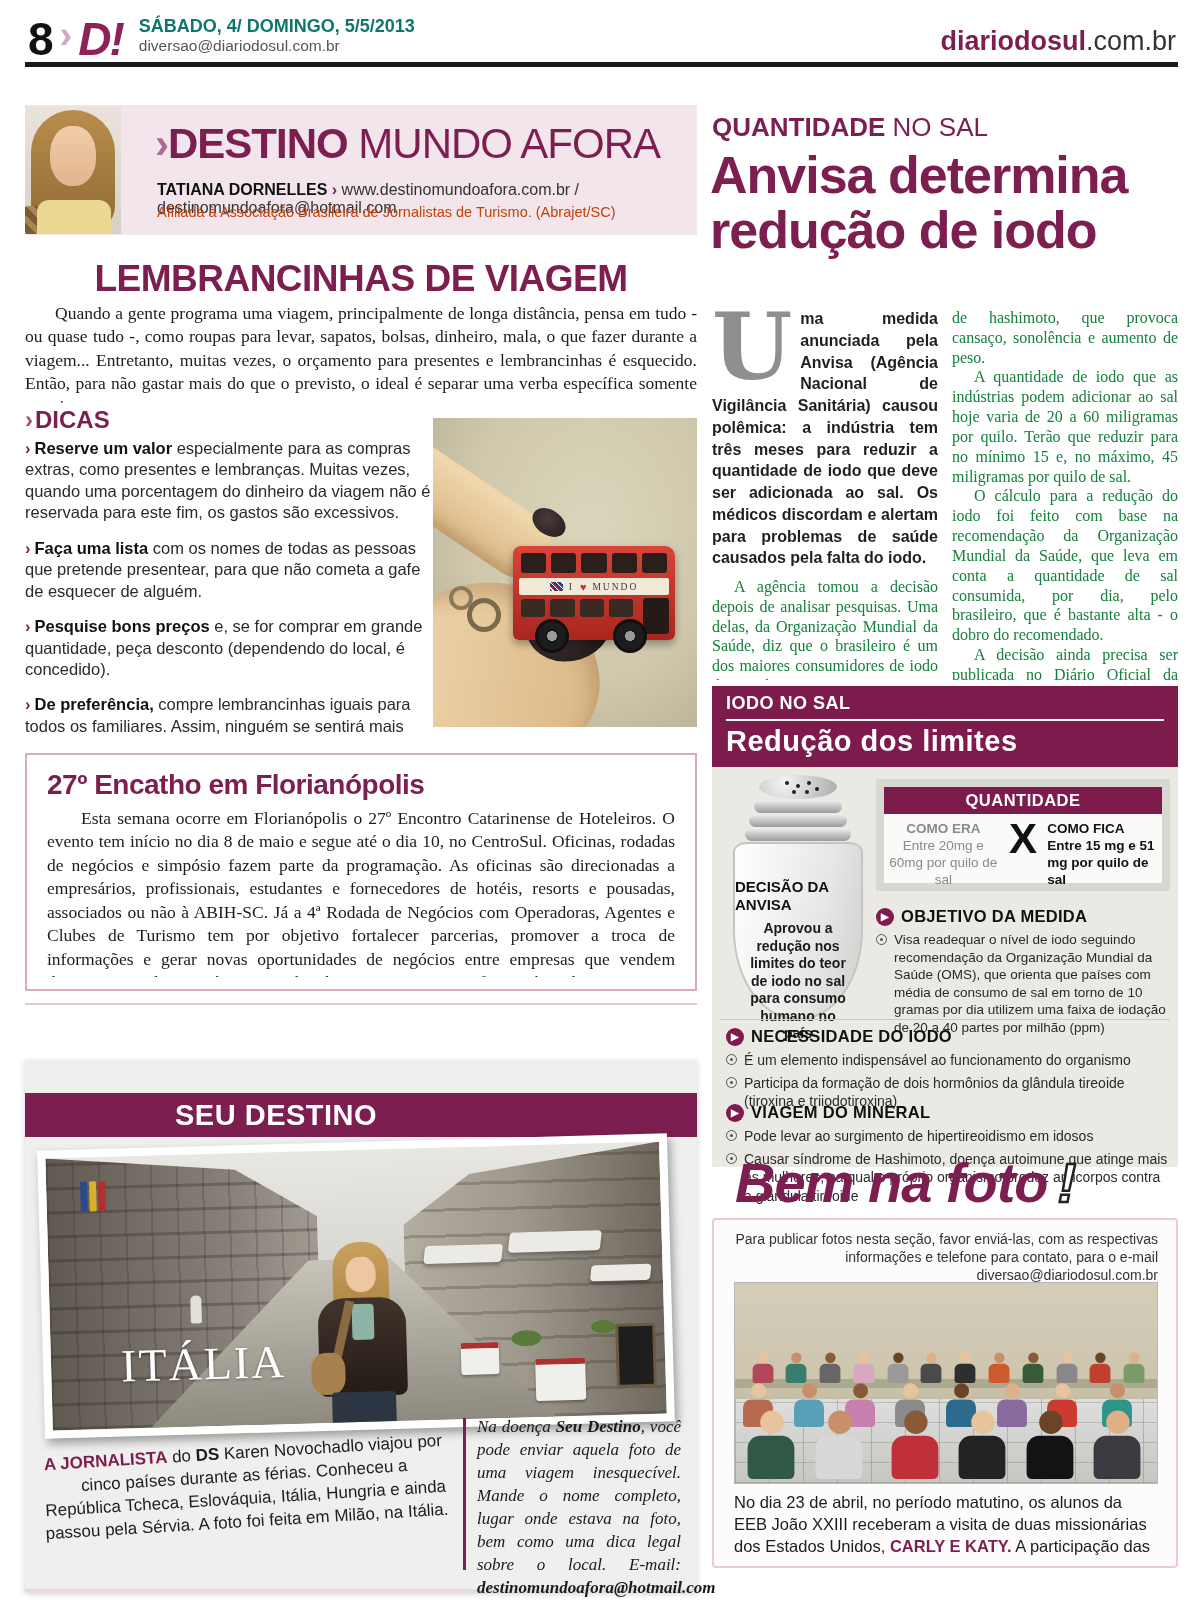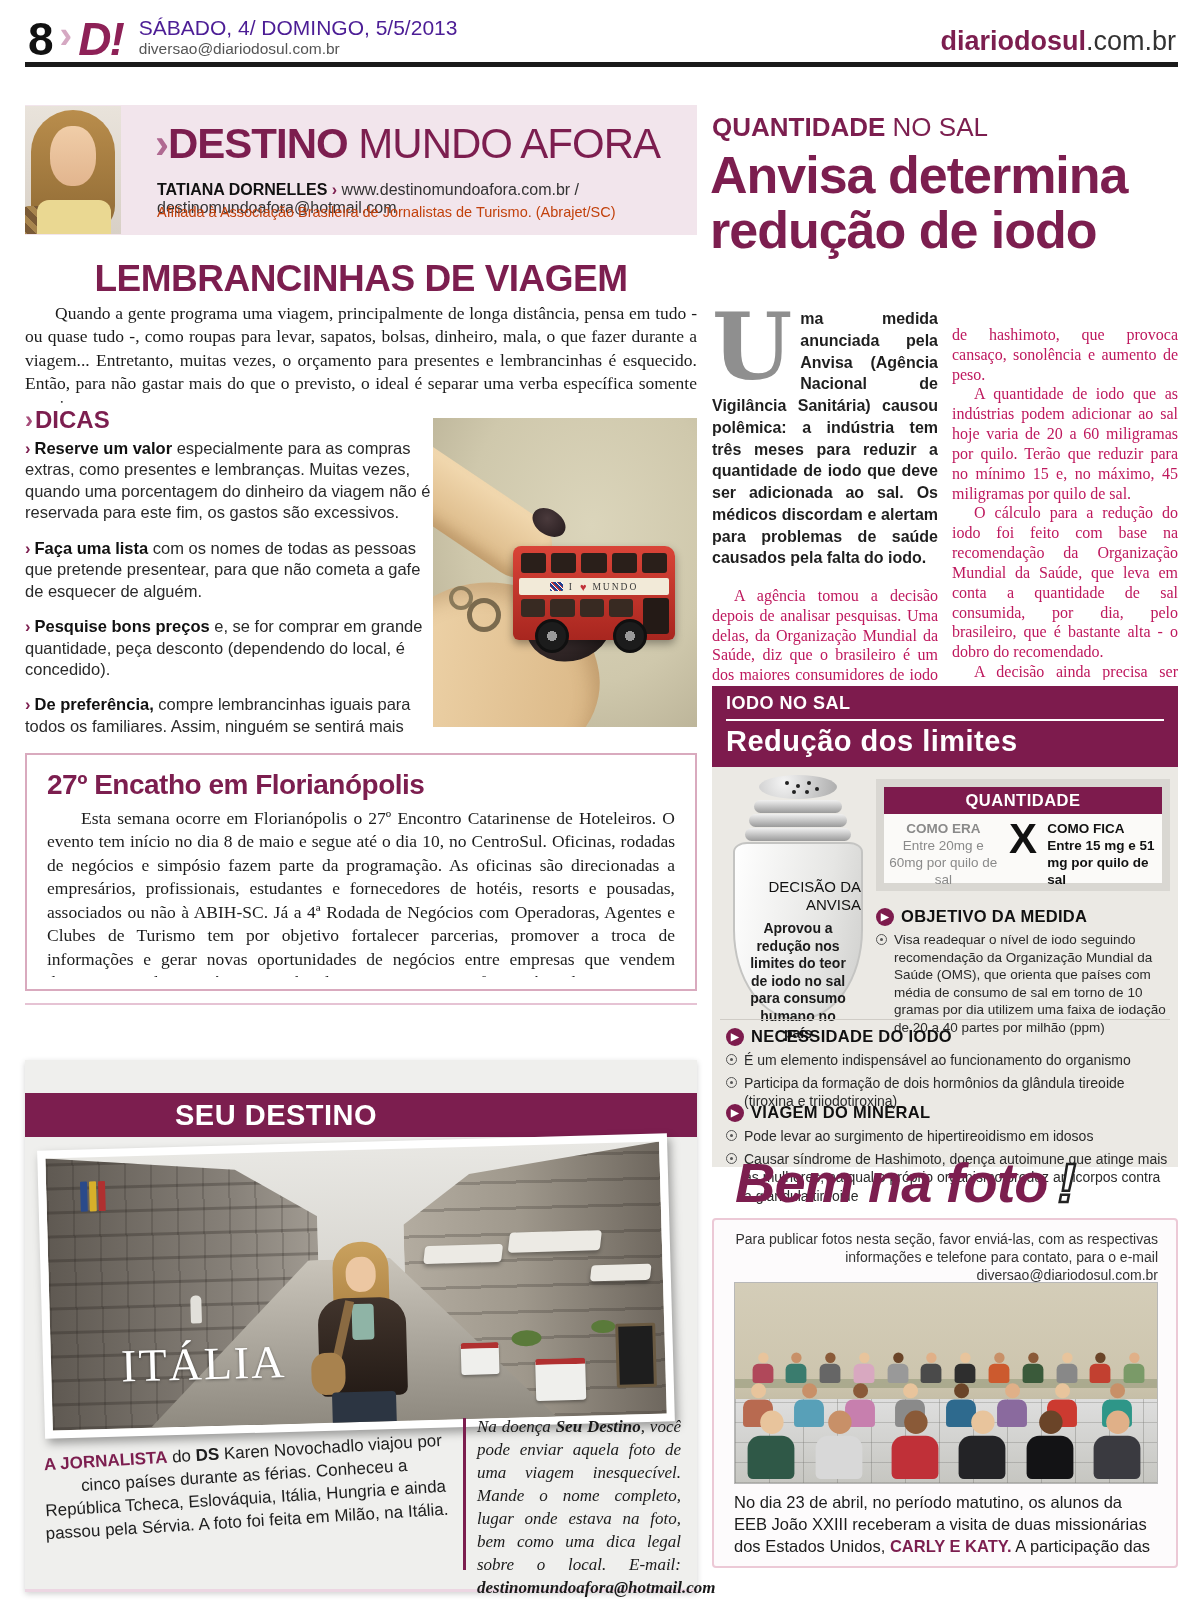--- a/index.html
+++ b/index.html
@@ -8,21 +8,21 @@
   }
   html,body{margin:0;padding:0;background:#fff;font-family:"Liberation Sans",sans-serif;color:#222}
   .page{position:relative;width:1200px;height:1600px;background:#fff;overflow:hidden}
   .abs{position:absolute}
   b,strong{font-weight:bold}
 
   
   .pagenum{font-size:46px;font-weight:bold;color:#111;line-height:1}
   .hchev{font-size:38px;font-weight:bold;color:var(--pinkch);line-height:1}
   .dlogo{font-size:46px;font-weight:bold;font-style:italic;color:var(--maroon2);line-height:1;letter-spacing:-2px}
-  .dateline{font-size:21px;font-weight:normal;color:#4c1d95;line-height:1.15}
+  .dateline{font-size:18px;font-weight:bold;color:#0f766e;line-height:1.15}
   .hemail{font-size:15.5px;color:#555}
   .site{font-size:27px;color:#333}
   .site b{color:var(--maroon)}
   .blackrule{height:5px;background:#1a1a1a}
 
   
   .dbox{background:var(--pinkbg)}
   .dtitle{font-size:42px;color:var(--maroon);letter-spacing:-1px;line-height:1}
   .dtitle .bold{font-weight:bold}
   .dtitle .chev{color:#b06a92;font-weight:bold}
@@ -103,35 +103,35 @@
   .sddiv{width:3px;background:var(--maroon)}
   .noteR{font-family:"Liberation Serif",serif;font-style:italic;font-size:17px;line-height:1.35;text-align:justify;color:#1a1a1a}
 
   
   .kick{font-size:26px;color:var(--maroon)}
   .kick b{font-weight:bold}
   .headline{font-size:52px;font-weight:bold;color:var(--maroon);line-height:1.06;letter-spacing:-1px}
   .acol{position:absolute;overflow:hidden}
   .lede{font-size:16px;font-weight:bold;line-height:1.36;text-align:justify;color:#1f1f1f}
   .dropcap{float:left;font-family:"DejaVu Serif",serif;font-weight:bold;font-size:92px;line-height:.72;color:#8f8f8f;margin:6px 8px 0 0}
-  .apara{font-family:"Liberation Serif",serif;font-size:16px;line-height:1.24;text-align:justify;color:#be185d;margin:17px 0 6px 0}
+  .apara{font-family:"Liberation Serif",serif;font-size:16px;line-height:1.24;text-align:justify;color:#15803d;margin:0 0 6px 0}
   .ind{text-indent:22px}
 
   
   .ghead-bar{background:#7d1b4d;color:#fff;padding:7px 14px 9px}
   .gtag{font-size:18px;font-weight:bold;letter-spacing:.5px}
   .gwline{height:2px;background:#fff;margin:5px 0 4px}
   .gtitle{font-size:29px;font-weight:bold;letter-spacing:.5px}
   .gbody{position:relative;background:var(--infobg)}
   .shaker{position:absolute}
   .capTop{width:78px;height:24px;margin:0 auto;border-radius:50%;background:radial-gradient(circle at 32% 30%,#f4f4f4,#ababab);position:relative}
   .dotc{position:absolute;left:37px;top:9px;width:4px;height:4px;border-radius:50%;background:#222;box-shadow:11px -3px 0 #222,-11px -3px 0 #222,19px 3px 0 #222,-4px 6px 0 #222,9px 6px 0 #222}
   .ringc{height:13px;background:linear-gradient(#f0f0f0,#9a9a9a);border-radius:7px;margin:1px auto}
   .shbody{width:130px;height:178px;margin:0 auto;background:linear-gradient(100deg,#ffffff,#e6e6e4 65%,#cfcfcd);border:2px solid #c4c4c2;border-radius:14px 14px 64px 64px/10px 10px 90px 90px;box-sizing:border-box;padding-top:34px}
-  .shh{font-size:15px;font-weight:normal;color:#111;text-align:right;line-height:1.2}
+  .shh{font-size:15px;font-weight:bold;color:#111;text-align:left;line-height:1.2}
   .sht{font-size:14px;font-weight:bold;color:#1a1a1a;text-align:center;line-height:1.25;margin-top:6px;padding:0 10px}
   .qpanel{position:absolute;border:8px solid #d9d7d2;background:#fbfaf8;box-sizing:border-box}
   .qhead{background:#7d1b4d;color:#fff;font-weight:bold;font-size:16.5px;text-align:center;letter-spacing:.5px;padding:4px 0}
   .qrow{display:flex;align-items:flex-start;padding:7px 4px 4px}
   .qcol{font-size:13.5px;line-height:1.25}
   .qold{color:#8a8a8a;text-align:center;width:41%}
   .qx{width:18%;text-align:center;font-size:42px;font-weight:bold;color:#111;line-height:.85}
   .qnew{color:#111;font-weight:bold;width:41%}
   .ghd{display:flex;align-items:center;gap:7px;font-weight:bold;font-size:16.5px;letter-spacing:.3px;color:#101010}
   .play{width:18px;height:18px;border-radius:50%;background:#7d1b4d;color:#fff;font-size:10px;display:flex;align-items:center;justify-content:center;flex:none}

